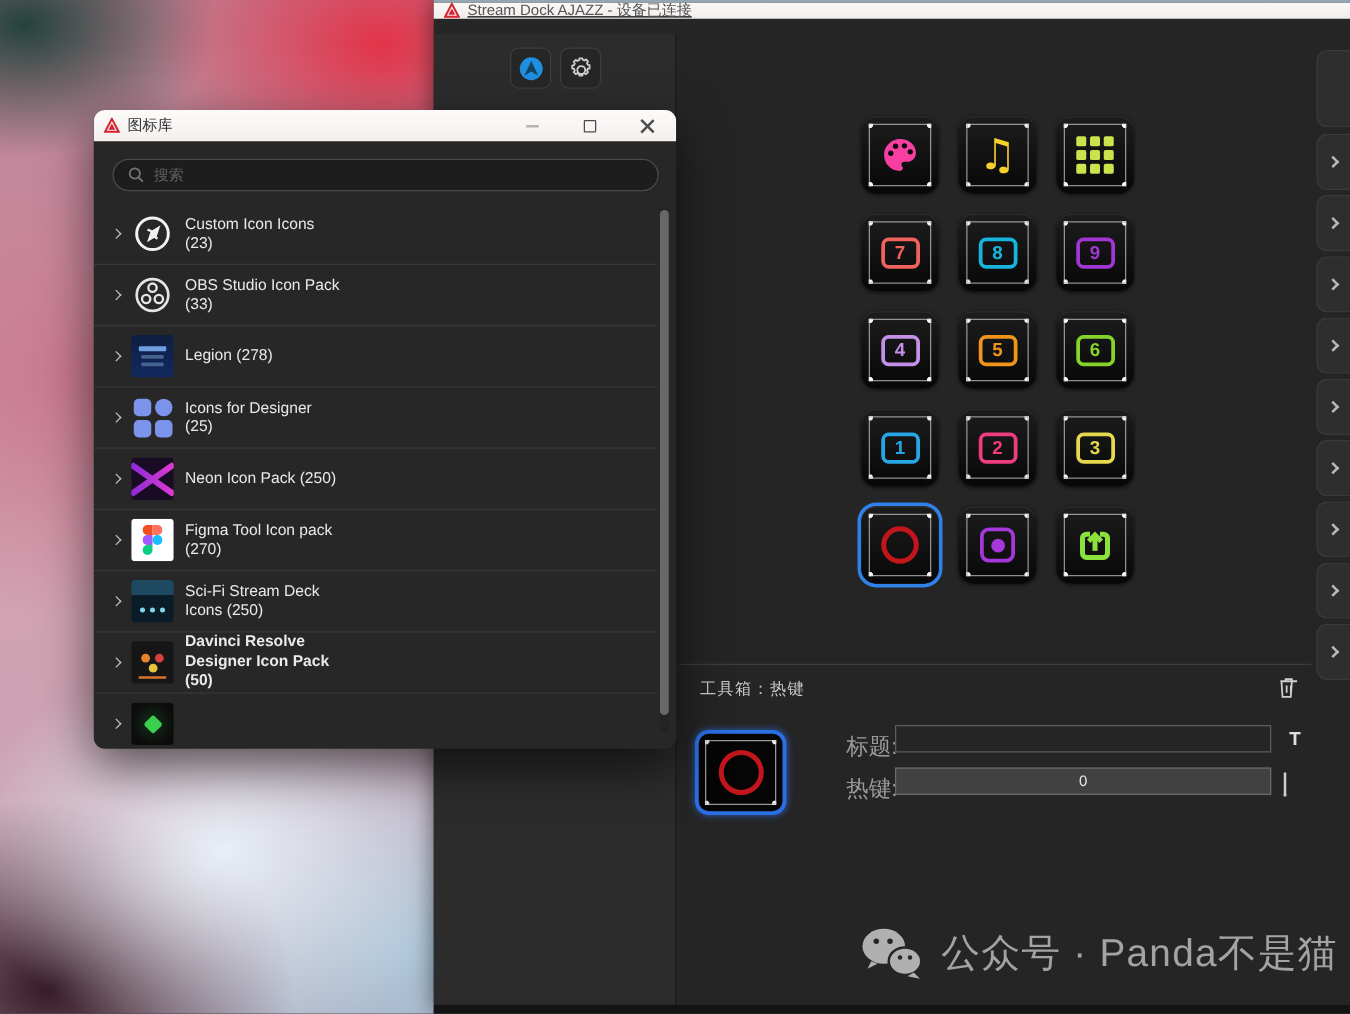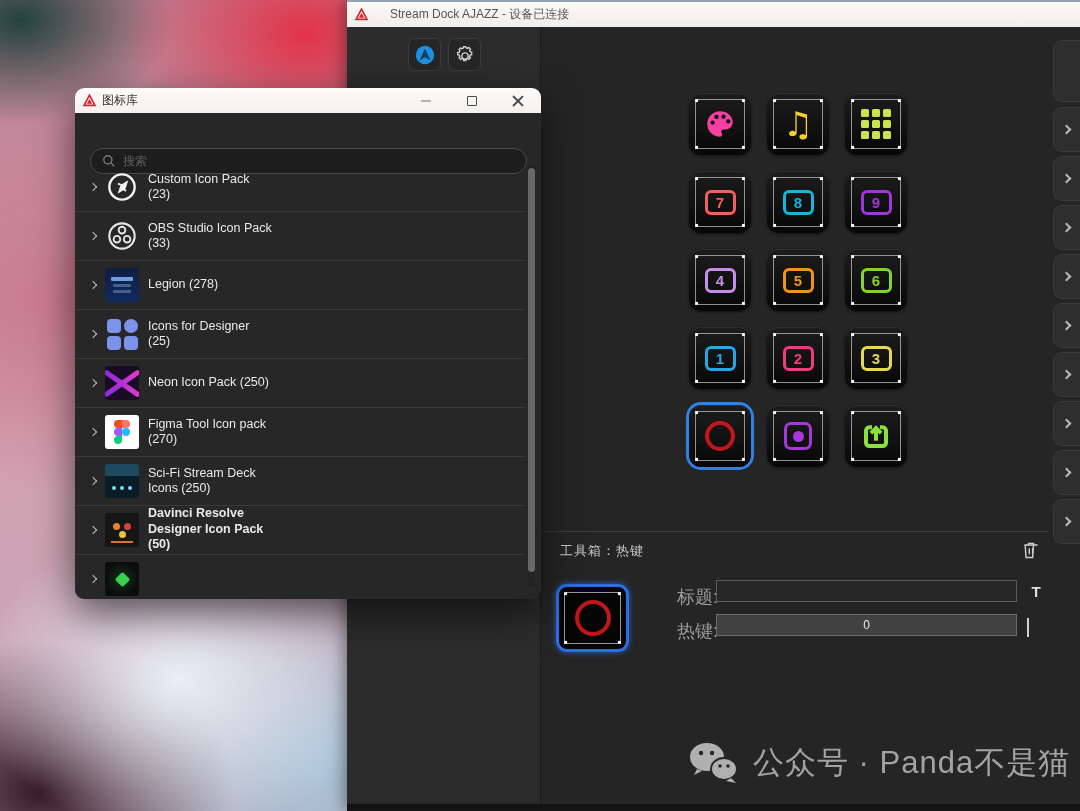--- a/index.html
+++ b/index.html
@@ -16,23 +16,23 @@
       radial-gradient(280px 240px at 260px 250px, #edccd6 0%, rgba(237,204,214,0) 75%),
       radial-gradient(300px 220px at 180px 680px, #e8eff6 0%, rgba(232,239,246,0) 70%),
       radial-gradient(260px 200px at 40px 790px,  #351a25 0%, rgba(53,26,37,0) 75%),
       radial-gradient(320px 240px at 330px 760px, #a9c4d8 0%, rgba(169,196,216,0) 75%),
       linear-gradient(165deg, #bb7e92 0%, #d3a2b2 40%, #c5a4b4 70%, #9db4c6 100%);
   }
 
   
   #app { position:absolute; left:347px; top:0; width:733px; height:811px;
     background:#262626; box-shadow:0 0 18px rgba(0,0,0,.55); }
-  #app-titlebar { position:absolute; left:0; top:0; width:100%; height:27px;
+  #app-titlebar { position:absolute; left:0; top:0; width:100%; height:15px;
     background:linear-gradient(#fbf9f8,#f0edeb); border-top:2px solid #93a7b2;
-    display:flex; align-items:center; padding-left:8px; gap:22px; }
+    display:flex; align-items:center; padding-left:8px; gap:6px;text-decoration:underline; }
   #app-title { font-size:12px; color:#555; }
   .red-logo { width:13px; height:13px; flex:0 0 auto; }
   #app-left-panel { position:absolute; left:0; top:27px; width:193px; height:776px; background:#2c2c2c; }
   #app-right-panel { position:absolute; left:193px; top:27px; width:540px; height:776px; background:#252525; }
   #left-vs-right-seam { position:absolute; left:193px; top:27px; width:1px; height:784px; background:#1c1c1c; }
 
   .top-btn { position:absolute; top:38px; width:33px; height:33px; border-radius:7px;
     background:#262626; border:1px solid #3c3c3c; display:flex; align-items:center; justify-content:center; }
   #logo-btn { left:61px; }
   #settings-btn { left:101px; }
@@ -111,21 +111,21 @@
   #btn-min { left:334px; } #btn-max { left:380px; } #btn-close { left:426px; }
   .glyph-min { width:10px; height:2px; background:#b9b2ae; }
   .glyph-max { width:10px; height:10px; border:1.6px solid #4c4c4c; border-radius:1px; }
   .glyph-close { position:relative; width:12px; height:12px; }
   .glyph-close:before, .glyph-close:after { content:""; position:absolute; left:5px; top:-1px;
     width:1.8px; height:14px; background:#4c4c4c; }
   .glyph-close:before { transform:rotate(45deg); } .glyph-close:after { transform:rotate(-45deg); }
 
   #search-box { position:absolute; left:15px; top:39px; width:437px; height:26px;
     background:#1d1d1d; border:1px solid #4a4a4a; border-radius:14px;
-    display:flex; align-items:center; padding-left:11px; gap:7px;margin-top:21px; }
+    display:flex; align-items:center; padding-left:11px; gap:7px; }
   #search-input { flex:1; background:none; border:none; outline:none; color:#bbb; font-size:12px;
     font-family:"Liberation Sans", sans-serif; }
   #search-input::placeholder { color:#5e5e5e; }
 
   #pack-list { position:absolute; left:0; top:75px; width:450px; }
   .pack-row { position:relative; height:49px; border-bottom:1px solid #393939;
     display:flex; align-items:center; overflow:hidden; }
   .pack-chevron { position:absolute; left:15px; width:6px; height:6px;
     border-right:1.8px solid #c0c0c0; border-bottom:1.8px solid #c0c0c0; transform:rotate(-45deg); }
   .pack-thumb { position:absolute; left:30px; width:34px; height:34px; top:7px;
@@ -396,21 +396,21 @@
 
       <div class="pack-row">
         <span class="pack-chevron"></span>
         <span class="pack-thumb">
           <svg width="32" height="32" viewBox="0 0 24 24">
               <circle cx="12" cy="12" r="9.5" fill="none" stroke="#f2f2f2" stroke-width="1.8"></circle>
           <path d="M15.5 8.5l-4 2.5-1.5 4.5 4-2.5zM9 9.5l2.5 1M13 13.5l2 1.5" fill="#f2f2f2" stroke="#f2f2f2" stroke-width="1.4"></path>
             </svg>
           </span>
         <span class="pack-lines">
-            <div>Custom Icon Pack</div>
+            <div>Custom Icon Icons</div>
             <div>(23)</div>
           </span>
       </div>
 
       <div class="pack-row">
         <span class="pack-chevron"></span>
         <span class="pack-thumb">
           <svg width="32" height="32" viewBox="0 0 24 24">
               <circle cx="12" cy="12" r="9.5" fill="none" stroke="#e5e5e5" stroke-width="1.6"></circle>
           <circle cx="12" cy="7.6" r="2.5" fill="none" stroke="#e5e5e5" stroke-width="1.4"></circle>

